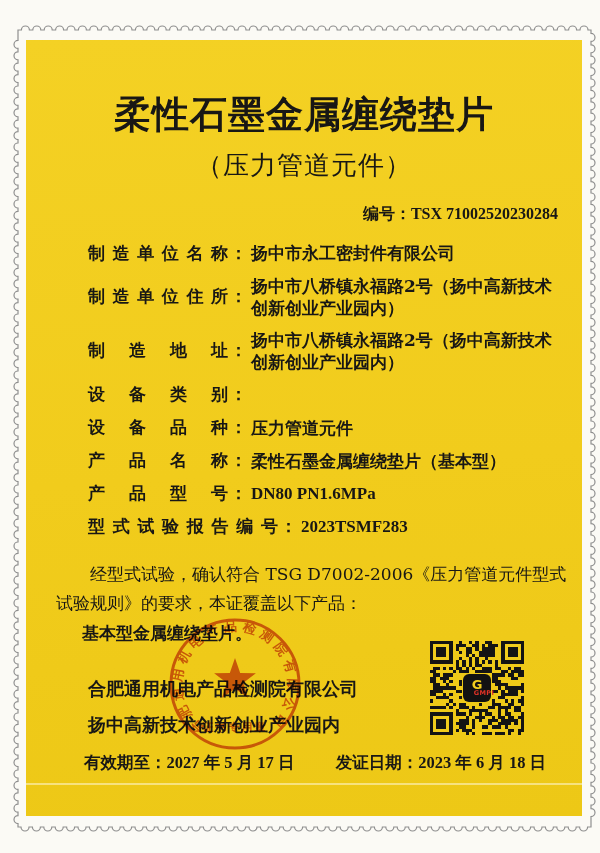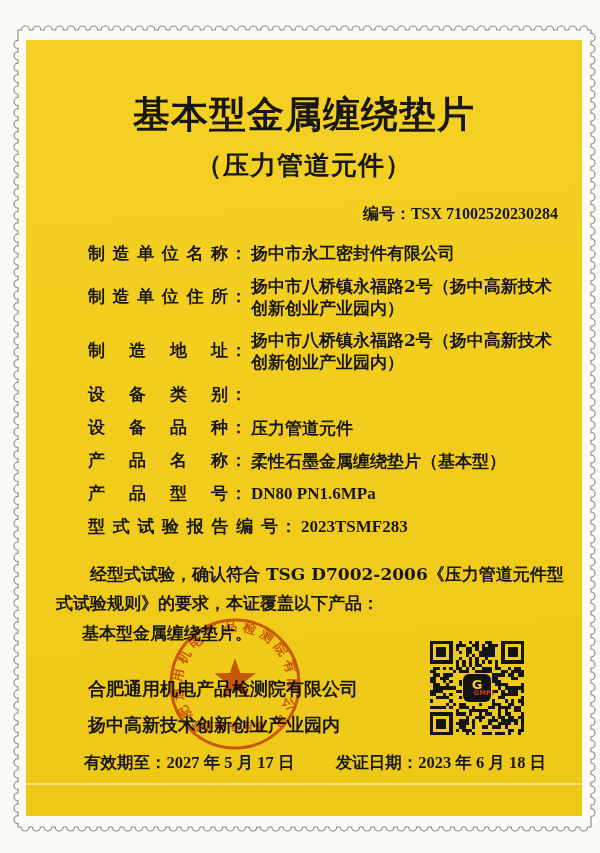--- a/index.html
+++ b/index.html
@@ -9,31 +9,31 @@
     font-family:"DejaVu Serif","Liberation Serif",serif;
     color:#181715;
   }
   .scallop{position:absolute;left:0;top:0;z-index:1;}
   .scallop path{fill:none;stroke:#8f8f8f;stroke-width:1.2;}
   .cert{
     position:absolute;left:26px;top:40px;width:556px;height:776px;z-index:2;
     background:linear-gradient(176deg,#f4d124 0%,#f1cc1c 55%,#edc816 100%);
   }
   .title{margin:54px 0 0;text-align:center;font-size:37px;font-weight:bold;letter-spacing:1px;line-height:1.1;}
-  .subtitle{margin:13px 0 0;text-align:center;font-size:26px;font-weight:bold;letter-spacing:1px;}
+  .subtitle{margin:13px 0 0;text-align:center;font-size:26px;font-weight:normal;letter-spacing:1px;}
   .numline{margin-top:21px;padding-right:24px;text-align:right;font-size:16px;font-weight:bold;}
   .latin{font-family:"Liberation Serif","DejaVu Serif",serif;}
   .fields{margin-top:17px;padding:0 16px 0 62px;font-size:17px;}
   .frow{display:flex;align-items:center;margin-bottom:10px;font-weight:bold;}
   .flabel{flex:0 0 140px;width:140px;}
   .flabel.wide{flex:0 0 190px;width:190px;}
   .char-justify{display:inline-flex;justify-content:space-between;}
   .fcolon{padding:0 4px 0 2px;}
   .fvalue{flex:1;line-height:1.3;}
-  .statement{margin:22px 0 0;padding:0 11px 0 30px;font-size:17px;font-weight:bold;line-height:1.72;text-indent:2em;}
+  .statement{margin:22px 0 0;padding:0 11px 0 30px;font-size:17px;font-weight:normal;line-height:1.72;text-indent:2em;}
   .product{margin:3px 0 0;padding-left:56px;font-size:17px;font-weight:bold;}
   .issuers{margin-top:26px;padding-left:62px;font-size:18px;font-weight:bold;line-height:2.0;}
   .seal{position:absolute;left:137px;top:572px;mix-blend-mode:multiply;opacity:.82;pointer-events:none;}
   .seal text{font-weight:bold;font-family:"DejaVu Serif",serif;}
   .qr{position:absolute;left:404px;top:601px;width:94px;height:94px;}
   .qr svg{position:absolute;left:0;top:0;shape-rendering:crispEdges;}
   .qrlogo{
     position:absolute;left:33px;top:33px;width:28px;height:28px;background:#121212;border-radius:6px;
     display:flex;flex-direction:column;align-items:center;justify-content:center;box-sizing:border-box;
   }
@@ -47,21 +47,21 @@
 </style>
 </head>
 <body>
 
 <svg class="scallop" width="600" height="853" viewBox="0 0 600 853" aria-hidden="true">
   <path id="scallop-path" d="M18 30 L21.4 30 A4 4 0 0 1 29.4 30 L32.8 30 A4 4 0 0 1 40.8 30 L44.2 30 A4 4 0 0 1 52.2 30 L55.6 30 A4 4 0 0 1 63.6 30 L67.0 30 A4 4 0 0 1 75.0 30 L78.4 30 A4 4 0 0 1 86.4 30 L89.8 30 A4 4 0 0 1 97.8 30 L101.2 30 A4 4 0 0 1 109.2 30 L112.6 30 A4 4 0 0 1 120.6 30 L124.0 30 A4 4 0 0 1 132.0 30 L135.4 30 A4 4 0 0 1 143.4 30 L146.8 30 A4 4 0 0 1 154.8 30 L158.2 30 A4 4 0 0 1 166.2 30 L169.6 30 A4 4 0 0 1 177.6 30 L181.0 30 A4 4 0 0 1 189.0 30 L192.4 30 A4 4 0 0 1 200.4 30 L203.8 30 A4 4 0 0 1 211.8 30 L215.2 30 A4 4 0 0 1 223.2 30 L226.6 30 A4 4 0 0 1 234.6 30 L238.0 30 A4 4 0 0 1 246.0 30 L249.4 30 A4 4 0 0 1 257.4 30 L260.8 30 A4 4 0 0 1 268.8 30 L272.2 30 A4 4 0 0 1 280.2 30 L283.6 30 A4 4 0 0 1 291.6 30 L295.0 30 A4 4 0 0 1 303.0 30 L306.4 30 A4 4 0 0 1 314.4 30 L317.8 30 A4 4 0 0 1 325.8 30 L329.2 30 A4 4 0 0 1 337.2 30 L340.6 30 A4 4 0 0 1 348.6 30 L352.0 30 A4 4 0 0 1 360.0 30 L363.4 30 A4 4 0 0 1 371.4 30 L374.8 30 A4 4 0 0 1 382.8 30 L386.2 30 A4 4 0 0 1 394.2 30 L397.6 30 A4 4 0 0 1 405.6 30 L409.0 30 A4 4 0 0 1 417.0 30 L420.4 30 A4 4 0 0 1 428.4 30 L431.8 30 A4 4 0 0 1 439.8 30 L443.2 30 A4 4 0 0 1 451.2 30 L454.6 30 A4 4 0 0 1 462.6 30 L466.0 30 A4 4 0 0 1 474.0 30 L477.4 30 A4 4 0 0 1 485.4 30 L488.8 30 A4 4 0 0 1 496.8 30 L500.2 30 A4 4 0 0 1 508.2 30 L511.6 30 A4 4 0 0 1 519.6 30 L523.0 30 A4 4 0 0 1 531.0 30 L534.4 30 A4 4 0 0 1 542.4 30 L545.8 30 A4 4 0 0 1 553.8 30 L557.2 30 A4 4 0 0 1 565.2 30 L568.6 30 A4 4 0 0 1 576.6 30 L580.0 30 A4 4 0 0 1 588.0 30 L591 30 L591 33.4 A4 4 0 0 1 591 41.4 L591 44.8 A4 4 0 0 1 591 52.8 L591 56.2 A4 4 0 0 1 591 64.2 L591 67.6 A4 4 0 0 1 591 75.6 L591 79.0 A4 4 0 0 1 591 87.0 L591 90.4 A4 4 0 0 1 591 98.4 L591 101.8 A4 4 0 0 1 591 109.8 L591 113.2 A4 4 0 0 1 591 121.2 L591 124.6 A4 4 0 0 1 591 132.6 L591 136.0 A4 4 0 0 1 591 144.0 L591 147.4 A4 4 0 0 1 591 155.4 L591 158.8 A4 4 0 0 1 591 166.8 L591 170.2 A4 4 0 0 1 591 178.2 L591 181.6 A4 4 0 0 1 591 189.6 L591 193.0 A4 4 0 0 1 591 201.0 L591 204.4 A4 4 0 0 1 591 212.4 L591 215.8 A4 4 0 0 1 591 223.8 L591 227.2 A4 4 0 0 1 591 235.2 L591 238.6 A4 4 0 0 1 591 246.6 L591 250.0 A4 4 0 0 1 591 258.0 L591 261.4 A4 4 0 0 1 591 269.4 L591 272.8 A4 4 0 0 1 591 280.8 L591 284.2 A4 4 0 0 1 591 292.2 L591 295.6 A4 4 0 0 1 591 303.6 L591 307.0 A4 4 0 0 1 591 315.0 L591 318.4 A4 4 0 0 1 591 326.4 L591 329.8 A4 4 0 0 1 591 337.8 L591 341.2 A4 4 0 0 1 591 349.2 L591 352.6 A4 4 0 0 1 591 360.6 L591 364.0 A4 4 0 0 1 591 372.0 L591 375.4 A4 4 0 0 1 591 383.4 L591 386.8 A4 4 0 0 1 591 394.8 L591 398.2 A4 4 0 0 1 591 406.2 L591 409.6 A4 4 0 0 1 591 417.6 L591 421.0 A4 4 0 0 1 591 429.0 L591 432.4 A4 4 0 0 1 591 440.4 L591 443.8 A4 4 0 0 1 591 451.8 L591 455.2 A4 4 0 0 1 591 463.2 L591 466.6 A4 4 0 0 1 591 474.6 L591 478.0 A4 4 0 0 1 591 486.0 L591 489.4 A4 4 0 0 1 591 497.4 L591 500.8 A4 4 0 0 1 591 508.8 L591 512.2 A4 4 0 0 1 591 520.2 L591 523.6 A4 4 0 0 1 591 531.6 L591 535.0 A4 4 0 0 1 591 543.0 L591 546.4 A4 4 0 0 1 591 554.4 L591 557.8 A4 4 0 0 1 591 565.8 L591 569.2 A4 4 0 0 1 591 577.2 L591 580.6 A4 4 0 0 1 591 588.6 L591 592.0 A4 4 0 0 1 591 600.0 L591 603.4 A4 4 0 0 1 591 611.4 L591 614.8 A4 4 0 0 1 591 622.8 L591 626.2 A4 4 0 0 1 591 634.2 L591 637.6 A4 4 0 0 1 591 645.6 L591 649.0 A4 4 0 0 1 591 657.0 L591 660.4 A4 4 0 0 1 591 668.4 L591 671.8 A4 4 0 0 1 591 679.8 L591 683.2 A4 4 0 0 1 591 691.2 L591 694.6 A4 4 0 0 1 591 702.6 L591 706.0 A4 4 0 0 1 591 714.0 L591 717.4 A4 4 0 0 1 591 725.4 L591 728.8 A4 4 0 0 1 591 736.8 L591 740.2 A4 4 0 0 1 591 748.2 L591 751.6 A4 4 0 0 1 591 759.6 L591 763.0 A4 4 0 0 1 591 771.0 L591 774.4 A4 4 0 0 1 591 782.4 L591 785.8 A4 4 0 0 1 591 793.8 L591 797.2 A4 4 0 0 1 591 805.2 L591 808.6 A4 4 0 0 1 591 816.6 L591 827 L587.6 827 A4 4 0 0 1 579.6 827 L576.2 827 A4 4 0 0 1 568.2 827 L564.8 827 A4 4 0 0 1 556.8 827 L553.4 827 A4 4 0 0 1 545.4 827 L542.0 827 A4 4 0 0 1 534.0 827 L530.6 827 A4 4 0 0 1 522.6 827 L519.2 827 A4 4 0 0 1 511.2 827 L507.8 827 A4 4 0 0 1 499.8 827 L496.4 827 A4 4 0 0 1 488.4 827 L485.0 827 A4 4 0 0 1 477.0 827 L473.6 827 A4 4 0 0 1 465.6 827 L462.2 827 A4 4 0 0 1 454.2 827 L450.8 827 A4 4 0 0 1 442.8 827 L439.4 827 A4 4 0 0 1 431.4 827 L428.0 827 A4 4 0 0 1 420.0 827 L416.6 827 A4 4 0 0 1 408.6 827 L405.2 827 A4 4 0 0 1 397.2 827 L393.8 827 A4 4 0 0 1 385.8 827 L382.4 827 A4 4 0 0 1 374.4 827 L371.0 827 A4 4 0 0 1 363.0 827 L359.6 827 A4 4 0 0 1 351.6 827 L348.2 827 A4 4 0 0 1 340.2 827 L336.8 827 A4 4 0 0 1 328.8 827 L325.4 827 A4 4 0 0 1 317.4 827 L314.0 827 A4 4 0 0 1 306.0 827 L302.6 827 A4 4 0 0 1 294.6 827 L291.2 827 A4 4 0 0 1 283.2 827 L279.8 827 A4 4 0 0 1 271.8 827 L268.4 827 A4 4 0 0 1 260.4 827 L257.0 827 A4 4 0 0 1 249.0 827 L245.6 827 A4 4 0 0 1 237.6 827 L234.2 827 A4 4 0 0 1 226.2 827 L222.8 827 A4 4 0 0 1 214.8 827 L211.4 827 A4 4 0 0 1 203.4 827 L200.0 827 A4 4 0 0 1 192.0 827 L188.6 827 A4 4 0 0 1 180.6 827 L177.2 827 A4 4 0 0 1 169.2 827 L165.8 827 A4 4 0 0 1 157.8 827 L154.4 827 A4 4 0 0 1 146.4 827 L143.0 827 A4 4 0 0 1 135.0 827 L131.6 827 A4 4 0 0 1 123.6 827 L120.2 827 A4 4 0 0 1 112.2 827 L108.8 827 A4 4 0 0 1 100.8 827 L97.4 827 A4 4 0 0 1 89.4 827 L86.0 827 A4 4 0 0 1 78.0 827 L74.6 827 A4 4 0 0 1 66.6 827 L63.2 827 A4 4 0 0 1 55.2 827 L51.8 827 A4 4 0 0 1 43.8 827 L40.4 827 A4 4 0 0 1 32.4 827 L29.0 827 A4 4 0 0 1 21.0 827 L18 827 L18 823.6 A4 4 0 0 1 18 815.6 L18 812.2 A4 4 0 0 1 18 804.2 L18 800.8 A4 4 0 0 1 18 792.8 L18 789.4 A4 4 0 0 1 18 781.4 L18 778.0 A4 4 0 0 1 18 770.0 L18 766.6 A4 4 0 0 1 18 758.6 L18 755.2 A4 4 0 0 1 18 747.2 L18 743.8 A4 4 0 0 1 18 735.8 L18 732.4 A4 4 0 0 1 18 724.4 L18 721.0 A4 4 0 0 1 18 713.0 L18 709.6 A4 4 0 0 1 18 701.6 L18 698.2 A4 4 0 0 1 18 690.2 L18 686.8 A4 4 0 0 1 18 678.8 L18 675.4 A4 4 0 0 1 18 667.4 L18 664.0 A4 4 0 0 1 18 656.0 L18 652.6 A4 4 0 0 1 18 644.6 L18 641.2 A4 4 0 0 1 18 633.2 L18 629.8 A4 4 0 0 1 18 621.8 L18 618.4 A4 4 0 0 1 18 610.4 L18 607.0 A4 4 0 0 1 18 599.0 L18 595.6 A4 4 0 0 1 18 587.6 L18 584.2 A4 4 0 0 1 18 576.2 L18 572.8 A4 4 0 0 1 18 564.8 L18 561.4 A4 4 0 0 1 18 553.4 L18 550.0 A4 4 0 0 1 18 542.0 L18 538.6 A4 4 0 0 1 18 530.6 L18 527.2 A4 4 0 0 1 18 519.2 L18 515.8 A4 4 0 0 1 18 507.8 L18 504.4 A4 4 0 0 1 18 496.4 L18 493.0 A4 4 0 0 1 18 485.0 L18 481.6 A4 4 0 0 1 18 473.6 L18 470.2 A4 4 0 0 1 18 462.2 L18 458.8 A4 4 0 0 1 18 450.8 L18 447.4 A4 4 0 0 1 18 439.4 L18 436.0 A4 4 0 0 1 18 428.0 L18 424.6 A4 4 0 0 1 18 416.6 L18 413.2 A4 4 0 0 1 18 405.2 L18 401.8 A4 4 0 0 1 18 393.8 L18 390.4 A4 4 0 0 1 18 382.4 L18 379.0 A4 4 0 0 1 18 371.0 L18 367.6 A4 4 0 0 1 18 359.6 L18 356.2 A4 4 0 0 1 18 348.2 L18 344.8 A4 4 0 0 1 18 336.8 L18 333.4 A4 4 0 0 1 18 325.4 L18 322.0 A4 4 0 0 1 18 314.0 L18 310.6 A4 4 0 0 1 18 302.6 L18 299.2 A4 4 0 0 1 18 291.2 L18 287.8 A4 4 0 0 1 18 279.8 L18 276.4 A4 4 0 0 1 18 268.4 L18 265.0 A4 4 0 0 1 18 257.0 L18 253.6 A4 4 0 0 1 18 245.6 L18 242.2 A4 4 0 0 1 18 234.2 L18 230.8 A4 4 0 0 1 18 222.8 L18 219.4 A4 4 0 0 1 18 211.4 L18 208.0 A4 4 0 0 1 18 200.0 L18 196.6 A4 4 0 0 1 18 188.6 L18 185.2 A4 4 0 0 1 18 177.2 L18 173.8 A4 4 0 0 1 18 165.8 L18 162.4 A4 4 0 0 1 18 154.4 L18 151.0 A4 4 0 0 1 18 143.0 L18 139.6 A4 4 0 0 1 18 131.6 L18 128.2 A4 4 0 0 1 18 120.2 L18 116.8 A4 4 0 0 1 18 108.8 L18 105.4 A4 4 0 0 1 18 97.4 L18 94.0 A4 4 0 0 1 18 86.0 L18 82.6 A4 4 0 0 1 18 74.6 L18 71.2 A4 4 0 0 1 18 63.2 L18 59.8 A4 4 0 0 1 18 51.8 L18 48.4 A4 4 0 0 1 18 40.4 Z"></path>
 </svg>
 
 <div class="cert">
 
-  <h1 class="title">基本型金属缠绕垫片</h1>
+  <h1 class="title">柔性石墨金属缠绕垫片</h1>
   <h2 class="subtitle">（压力管道元件）</h2>
 
   <div class="numline">
     <span>编号：</span><span class="latin">TSX 71002520230284</span>
   </div>
 
   <div class="fields">
     <div class="frow">
       <span class="flabel char-justify">
           <span>制</span>

